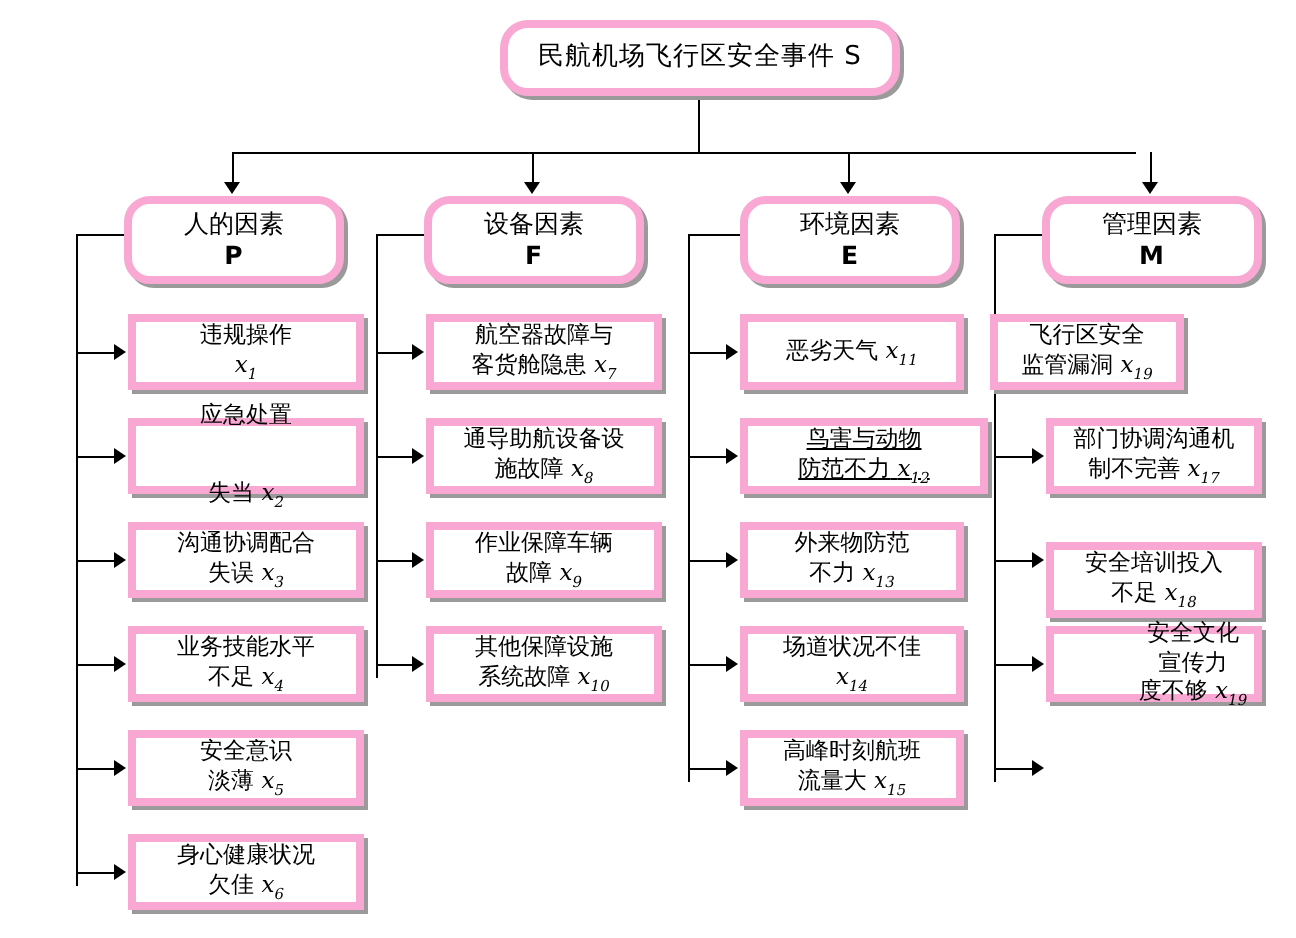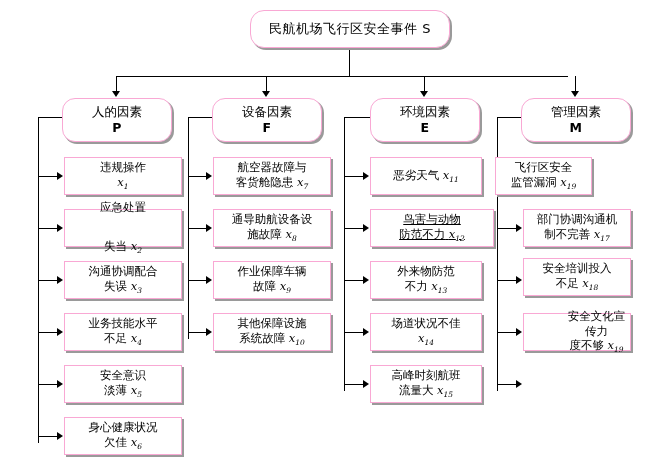--- a/index.html
+++ b/index.html
@@ -14,21 +14,21 @@
     background: #ffffff;
     font-family: "DejaVu Sans", "Liberation Sans", sans-serif;
     overflow: hidden;
   }
 
   
   .node {
     position: absolute;
     box-sizing: border-box;
     background: #ffffff;
-    border: 1px solid #f9a8d4;
+    border: 4px solid #f9a8d4;
     color: #000000;
     display: flex;
     flex-direction: column;
     align-items: center;
     justify-content: center;
     text-align: center;
     line-height: 1.25;
     box-shadow: 2px 2px 0 0 #9a9a9a;
     z-index: 3;
   }
@@ -250,21 +250,21 @@
   <div class="ln hline" style="left:497px; top:176px; width:20px; height:1px;"></div>
   <div class="arrow-right" style="left:516px; top:172px;"></div>
 
   <div class="node leaf" style="left:523px; top:209px; width:108px; height:38px;">
     <span class="txt">部门协调沟通机</span>
     <span class="txt"><span>制不完善</span> <span class="lbl"><i>x</i><sub>17</sub></span></span>
   </div>
   <div class="ln hline" style="left:497px; top:228px; width:20px; height:1px;"></div>
   <div class="arrow-right" style="left:516px; top:224px;"></div>
 
-  <div class="node leaf" style="left:523px; top:258px; width:108px; height:38px;">
+  <div class="node leaf" style="left:523px; top:271px; width:108px; height:38px;">
     <span class="txt">安全培训投入</span>
     <span class="txt"><span>不足</span> <span class="lbl"><i>x</i><sub>18</sub></span></span>
   </div>
   <div class="ln hline" style="left:497px; top:280px; width:20px; height:1px;"></div>
   <div class="arrow-right" style="left:516px; top:276px;"></div>
 
   <div class="node leaf" style="left:523px; top:313px; width:108px; height:38px;padding-left:42px;">
     <span class="txt">安全文化宣传力</span>
     <span class="txt"><span>度不够</span> <span class="lbl"><i>x</i><sub>19</sub></span></span>
   </div>

